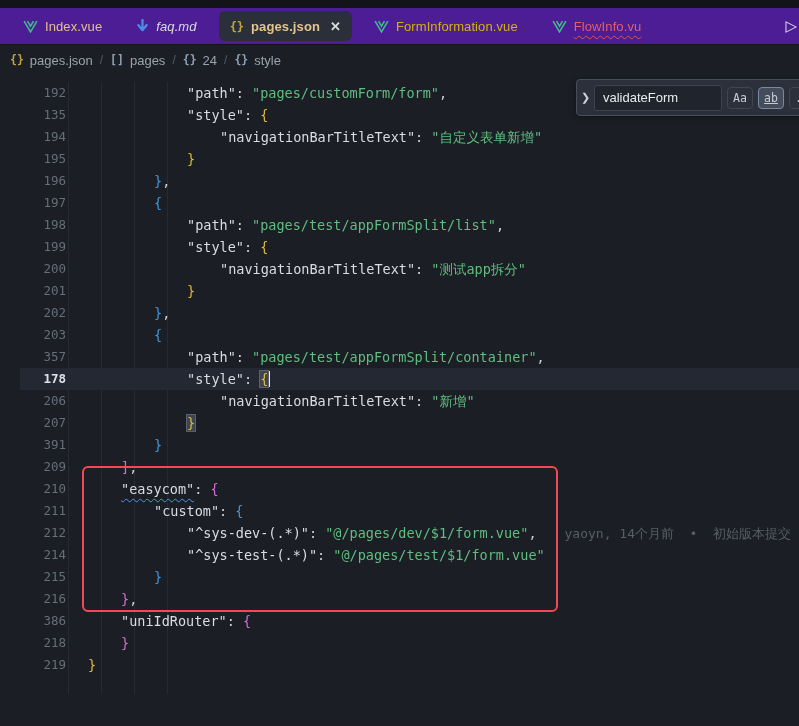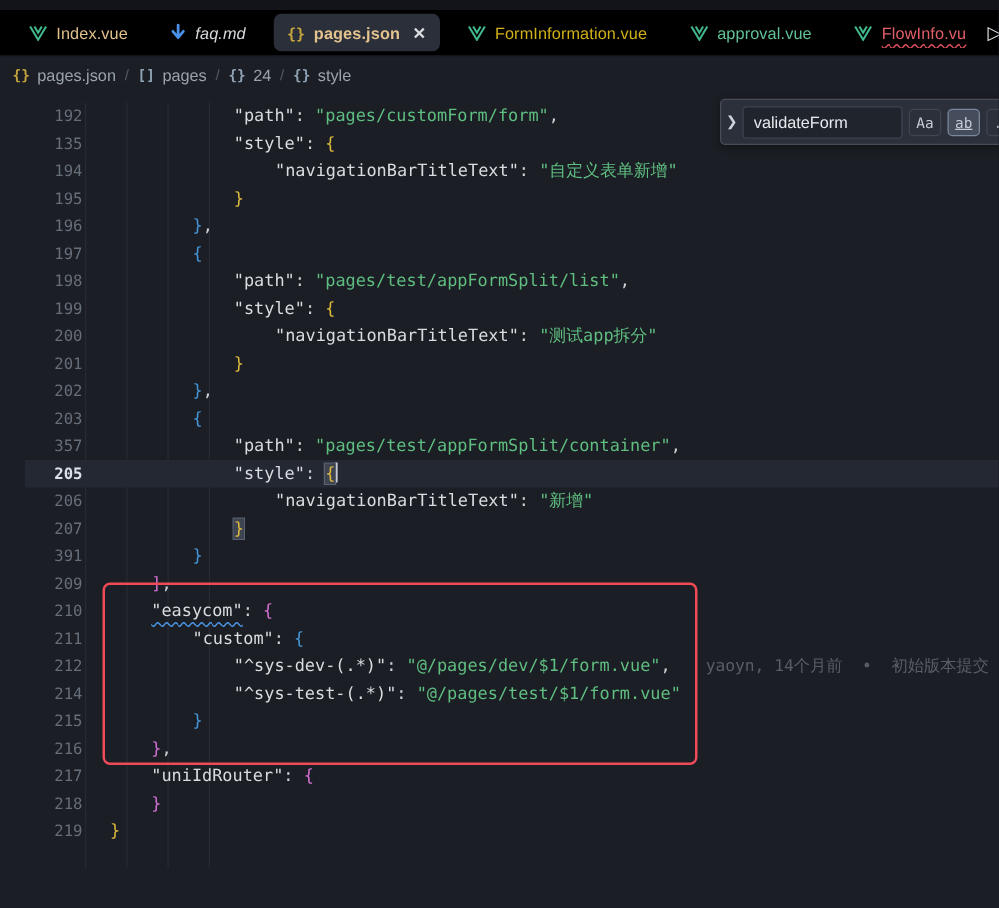--- a/index.html
+++ b/index.html
@@ -1,21 +1,21 @@
 <!DOCTYPE html>
 <html><head>
 <meta charset="utf-8">
 <style>
   * { margin:0; padding:0; box-sizing:border-box; }
   html,body { width:799px; height:726px; overflow:hidden; }
   body { background:#1b1e24; font-family:"Liberation Sans", sans-serif; position:relative; }
 
   
   .titlebar { height:8px; background:#121419; }
-  .tabbar { height:37px; background:#000000; display:flex; align-items:center; padding-left:6px; border-bottom:1px solid #121419; }
+  .tabbar { height:37px; background:#4c1d95; display:flex; align-items:center; padding-left:6px; border-bottom:1px solid #121419; }
   .tab { display:flex; align-items:center; gap:7px; height:37px; padding:0 17px; font-size:13px; white-space:nowrap; cursor:default; }
   .tab.active { background:#2a2f39; height:30px; border-radius:6px; padding:0 11px; margin:0 5px; }
   .tab .label { letter-spacing:.1px; }
   .t-modified { color:#e2c08d; }
   .t-preview  { color:#d7dadf; font-style:italic; }
   .t-activemod{ color:#e4c48e; font-weight:700; }
   .t-warning  { color:#d2b117; }
   .t-added    { color:#60c296; }
   .t-error    { color:#e25f69; text-decoration:underline wavy #e0505c 1px; text-underline-offset:4px; }
   .tab-close { color:#d9dce1; font-size:13px; font-weight:700; margin-left:3px; }
@@ -100,29 +100,20 @@
       </span>
       <span class="label t-warning">FormInformation.vue</span>
     </div>
     <div class="tab">
       <span>
         <svg width="15" height="13" viewBox="0 0 24 20">
           <path d="M1.8 1.5 L12 18.6 L22.2 1.5" fill="none" stroke="#42b98c" stroke-width="2.6"></path>
           <path d="M7.3 1.5 L12 9.4 L16.7 1.5" fill="none" stroke="#42b98c" stroke-width="2.6"></path>
         </svg>
       </span>
-      <span class="label t-added">approval.vue</span>
-    </div>
-    <div class="tab">
-      <span>
-        <svg width="15" height="13" viewBox="0 0 24 20">
-          <path d="M1.8 1.5 L12 18.6 L22.2 1.5" fill="none" stroke="#42b98c" stroke-width="2.6"></path>
-          <path d="M7.3 1.5 L12 9.4 L16.7 1.5" fill="none" stroke="#42b98c" stroke-width="2.6"></path>
-        </svg>
-      </span>
       <span class="label t-error">FlowInfo.vu</span>
     </div>
     <span class="tab-overflow">▷</span>
   </div>
 
 <div class="breadcrumb">
 
 <span class="bc-item">
       <span class="bc-ic yellow">{}</span>
       <span>pages.json</span>
@@ -159,32 +150,32 @@
       <div class="line"><span class="ln">195</span><span class="codewrap" style="padding-left: 121px;"><span class="tk-y">}</span></span></div>
       <div class="line"><span class="ln">196</span><span class="codewrap" style="padding-left: 88px;"><span class="tk-b">}</span><span class="tk-p">,</span></span></div>
       <div class="line"><span class="ln">197</span><span class="codewrap" style="padding-left: 88px;"><span class="tk-b">{</span></span></div>
       <div class="line"><span class="ln">198</span><span class="codewrap" style="padding-left: 121px;"><span class="tk-k">"path"</span><span class="tk-p">: </span><span class="tk-s">"pages/test/appFormSplit/list"</span><span class="tk-p">,</span></span></div>
       <div class="line"><span class="ln">199</span><span class="codewrap" style="padding-left: 121px;"><span class="tk-k">"style"</span><span class="tk-p">: </span><span class="tk-y">{</span></span></div>
       <div class="line"><span class="ln">200</span><span class="codewrap" style="padding-left: 154px;"><span class="tk-k">"navigationBarTitleText"</span><span class="tk-p">: </span><span class="tk-s">"测试app拆分"</span></span></div>
       <div class="line"><span class="ln">201</span><span class="codewrap" style="padding-left: 121px;"><span class="tk-y">}</span></span></div>
       <div class="line"><span class="ln">202</span><span class="codewrap" style="padding-left: 88px;"><span class="tk-b">}</span><span class="tk-p">,</span></span></div>
       <div class="line"><span class="ln">203</span><span class="codewrap" style="padding-left: 88px;"><span class="tk-b">{</span></span></div>
       <div class="line"><span class="ln">357</span><span class="codewrap" style="padding-left: 121px;"><span class="tk-k">"path"</span><span class="tk-p">: </span><span class="tk-s">"pages/test/appFormSplit/container"</span><span class="tk-p">,</span></span></div>
-      <div class="line cur"><span class="ln">205</span><span class="codewrap" style="padding-left: 121px;"><span class="tk-k">"style"</span><span class="tk-p">: </span><span class="tk-y tk-m">{</span><span class="caret"></span></span></div>
+      <div class="line cur"><span class="ln">178</span><span class="codewrap" style="padding-left: 121px;"><span class="tk-k">"style"</span><span class="tk-p">: </span><span class="tk-y tk-m">{</span><span class="caret"></span></span></div>
       <div class="line"><span class="ln">206</span><span class="codewrap" style="padding-left: 154px;"><span class="tk-k">"navigationBarTitleText"</span><span class="tk-p">: </span><span class="tk-s">"新增"</span></span></div>
       <div class="line"><span class="ln">207</span><span class="codewrap" style="padding-left: 121px;"><span class="tk-y tk-m">}</span></span></div>
       <div class="line"><span class="ln">391</span><span class="codewrap" style="padding-left: 88px;"><span class="tk-b">}</span></span></div>
       <div class="line"><span class="ln">209</span><span class="codewrap" style="padding-left: 55px;"><span class="tk-pk">]</span><span class="tk-p">,</span></span></div>
       <div class="line"><span class="ln">210</span><span class="codewrap" style="padding-left: 55px;"><span class="tk-k tk-ku">"easycom"</span><span class="tk-p">: </span><span class="tk-pk">{</span></span></div>
       <div class="line"><span class="ln">211</span><span class="codewrap" style="padding-left: 88px;"><span class="tk-k">"custom"</span><span class="tk-p">: </span><span class="tk-b">{</span></span></div>
       <div class="line"><span class="ln">212</span><span class="codewrap" style="padding-left: 121px;"><span class="tk-k">"^sys-dev-(.*)"</span><span class="tk-p">: </span><span class="tk-s">"@/pages/dev/$1/form.vue"</span><span class="tk-p">,</span><span class="blame">yaoyn, 14个月前  •  初始版本提交</span></span></div>
       <div class="line"><span class="ln">214</span><span class="codewrap" style="padding-left: 121px;"><span class="tk-k">"^sys-test-(.*)"</span><span class="tk-p">: </span><span class="tk-s">"@/pages/test/$1/form.vue"</span></span></div>
       <div class="line"><span class="ln">215</span><span class="codewrap" style="padding-left: 88px;"><span class="tk-b">}</span></span></div>
       <div class="line"><span class="ln">216</span><span class="codewrap" style="padding-left: 55px;"><span class="tk-pk">}</span><span class="tk-p">,</span></span></div>
-      <div class="line"><span class="ln">217</span><span class="codewrap" style="padding-left: 55px;"><span class="tk-k">"uniIdRouter"</span><span class="tk-p">: </span><span class="tk-pk">{</span></span></div>
+      <div class="line"><span class="ln">386</span><span class="codewrap" style="padding-left: 55px;"><span class="tk-k">"uniIdRouter"</span><span class="tk-p">: </span><span class="tk-pk">{</span></span></div>
       <div class="line"><span class="ln">218</span><span class="codewrap" style="padding-left: 55px;"><span class="tk-pk">}</span></span></div>
       <div class="line"><span class="ln">219</span><span class="codewrap" style="padding-left: 22px;"><span class="tk-y">}</span></span></div>
     </div>
 
   <div class="annotation-box"></div>
 
   <div class="findwidget">
     <div class="find-collapse">❯</div>
     <input class="find-input" value="validateForm" style="">
     <div class="find-btn">Aa</div>

